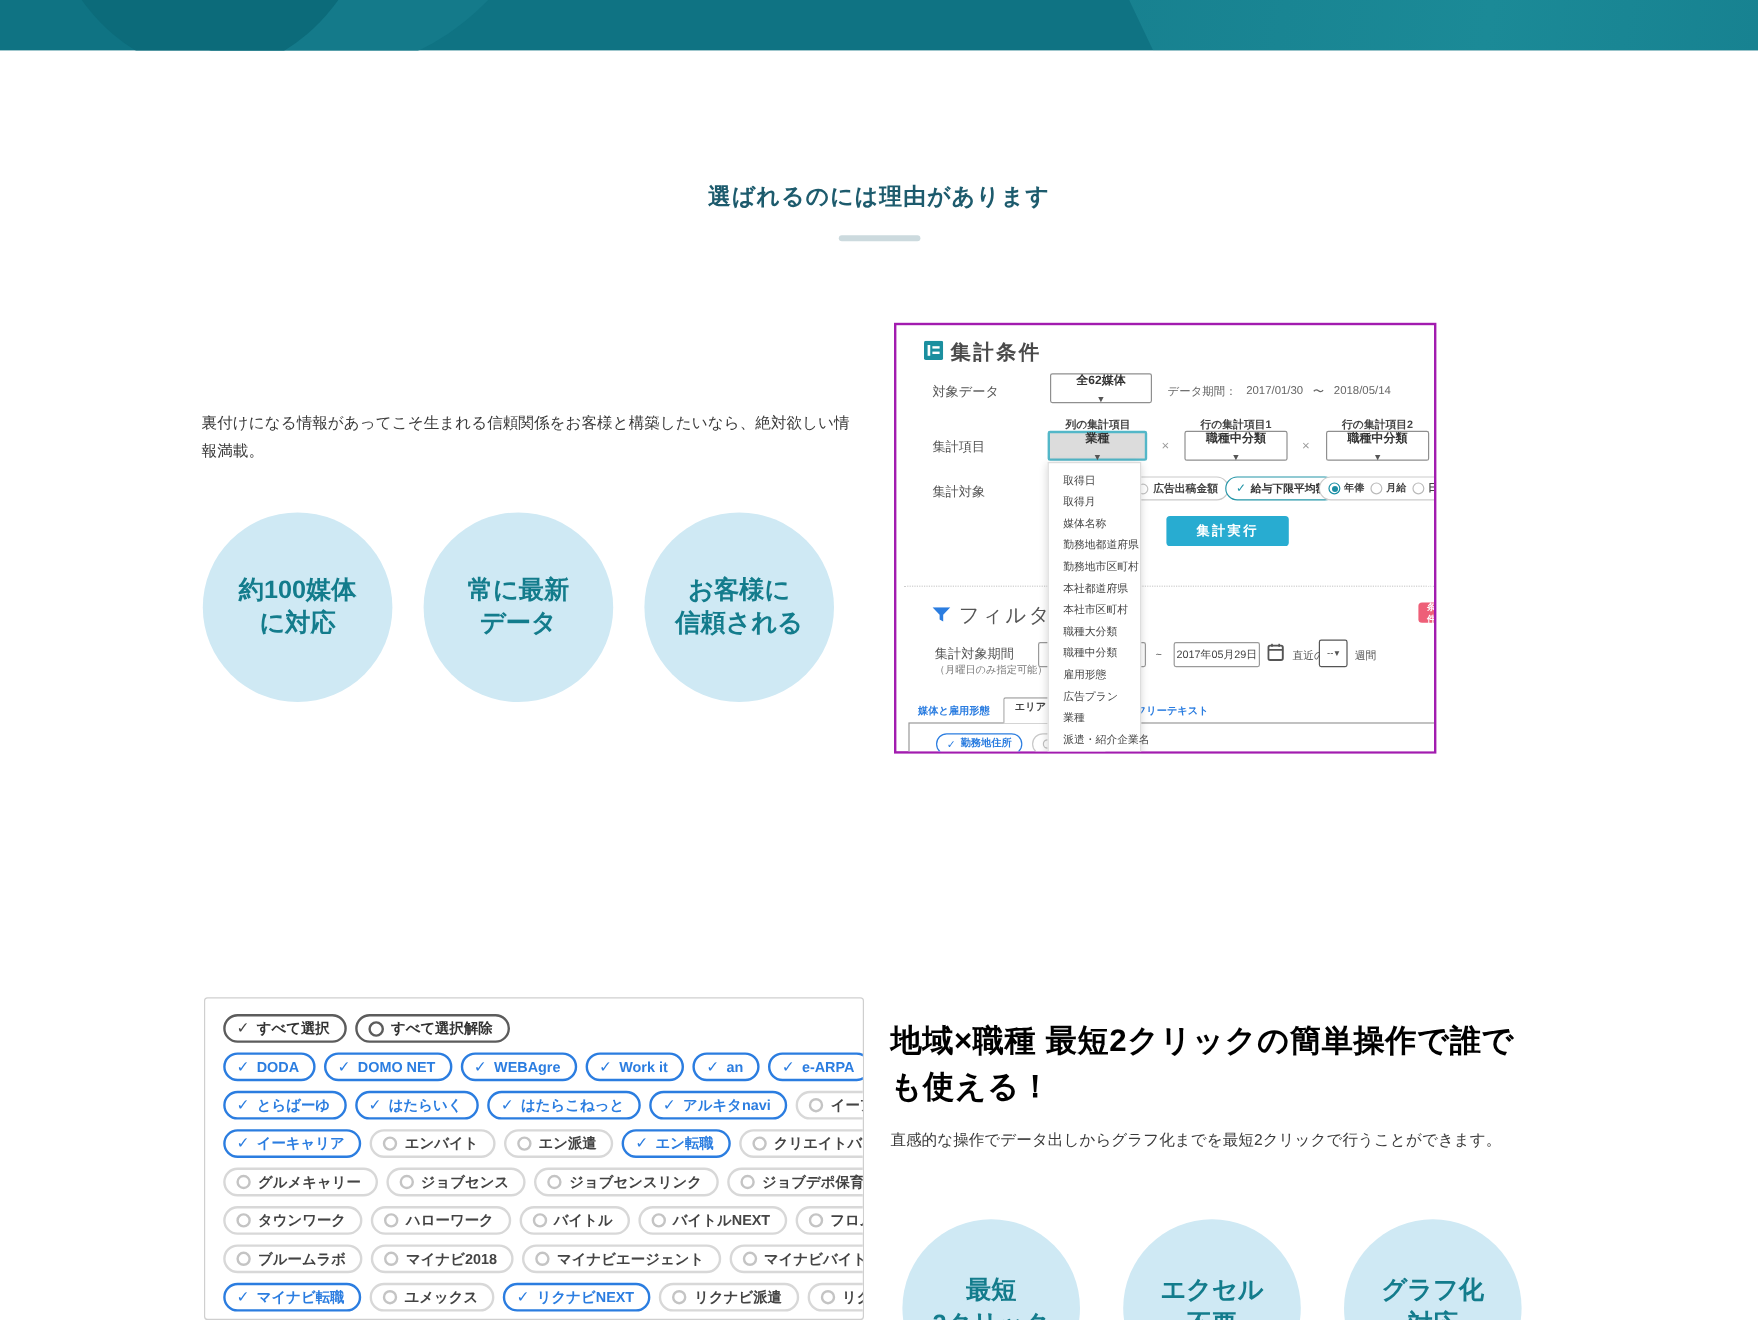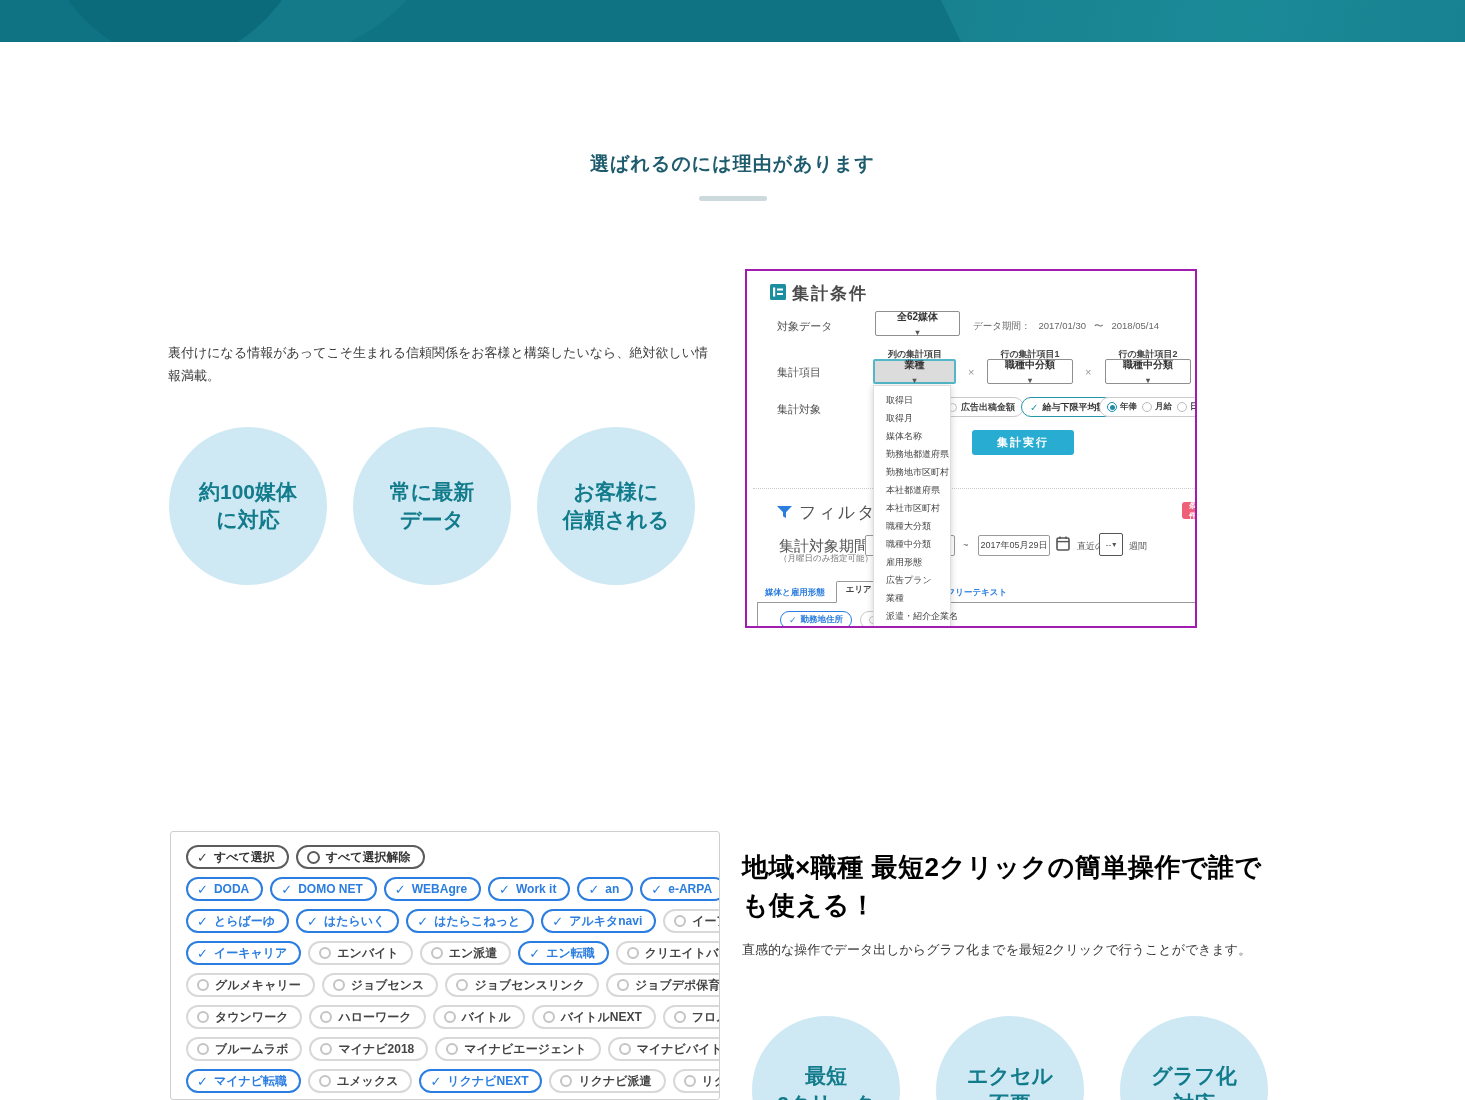--- a/index.html
+++ b/index.html
@@ -65,21 +65,21 @@
   .rdot { width:10px; height:10px; border:1.5px solid #bbb; border-radius:50%; background:#fff; position:relative; }
   .rdot.sel { border-color:#1b8fa5; }
   .rdot.sel::after { content:""; position:absolute; left:1.5px; top:1.5px; width:5px; height:5px; border-radius:50%; background:#1b8fa5; }
   .run-btn { left:225px; top:159px; width:102px; height:25px; background:#28acd1; color:#fff;
     font-size:11px; font-weight:bold; border:none; border-radius:3px; display:flex; align-items:center; justify-content:center; letter-spacing:2px; }
   .dash-div { left:6px; top:217px; width:536px; border-top:1px dotted #ccc; }
   .filter-title { left:52px; top:230px; font-size:17px; color:#555; letter-spacing:2px; }
   .funnel { left:30px; top:235px; }
   .clear-btn { left:435px; top:231px; height:17px; padding:0 7px; background:#ee5f78; color:#fff;
     font-size:7.5px; font-weight:bold; border:none; border-radius:3px; display:flex; align-items:center; letter-spacing:0.5px; }
-  .pr-label { left:32px; top:266px; font-size:15px; color:#555;text-align:right; }
+  .pr-label { left:32px; top:266px; font-size:11px; color:#555;text-align:right; }
   .pr-note { left:32px; top:282px; font-size:8.5px; color:#777; }
   .date-input { height:21px; border:1px solid #9a9a9a; background:#fff; display:flex; align-items:center;
     justify-content:center; font-size:9px; color:#444; border-radius:2px; }
   .plain-txt { font-size:9px; color:#555; }
   .recent-sel { left:352px; top:262px; width:24px; height:23px; border:1px solid #555; border-radius:2px;
     display:flex; align-items:center; justify-content:center; gap:1px; font-size:8px; color:#444; background:#fff; }
   .tabs-row { left:18px; top:309px; height:23px; display:flex; align-items:flex-end; }
   .tab { font-size:8.5px; white-space:nowrap; }
   .tab.link { color:#2b7de0; margin:0 11px 4px 0; font-weight:bold; }
   .tab.active { color:#444; font-weight:bold; border:1px solid #999; border-bottom:1px solid #fff;

